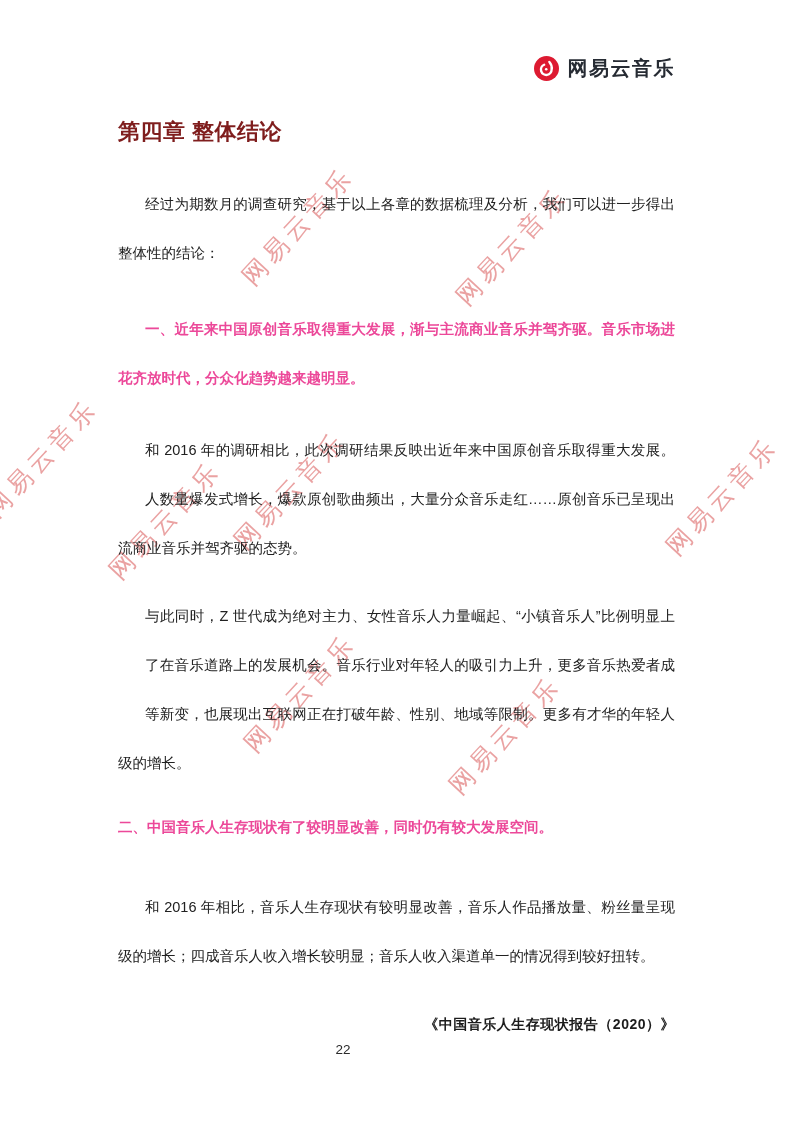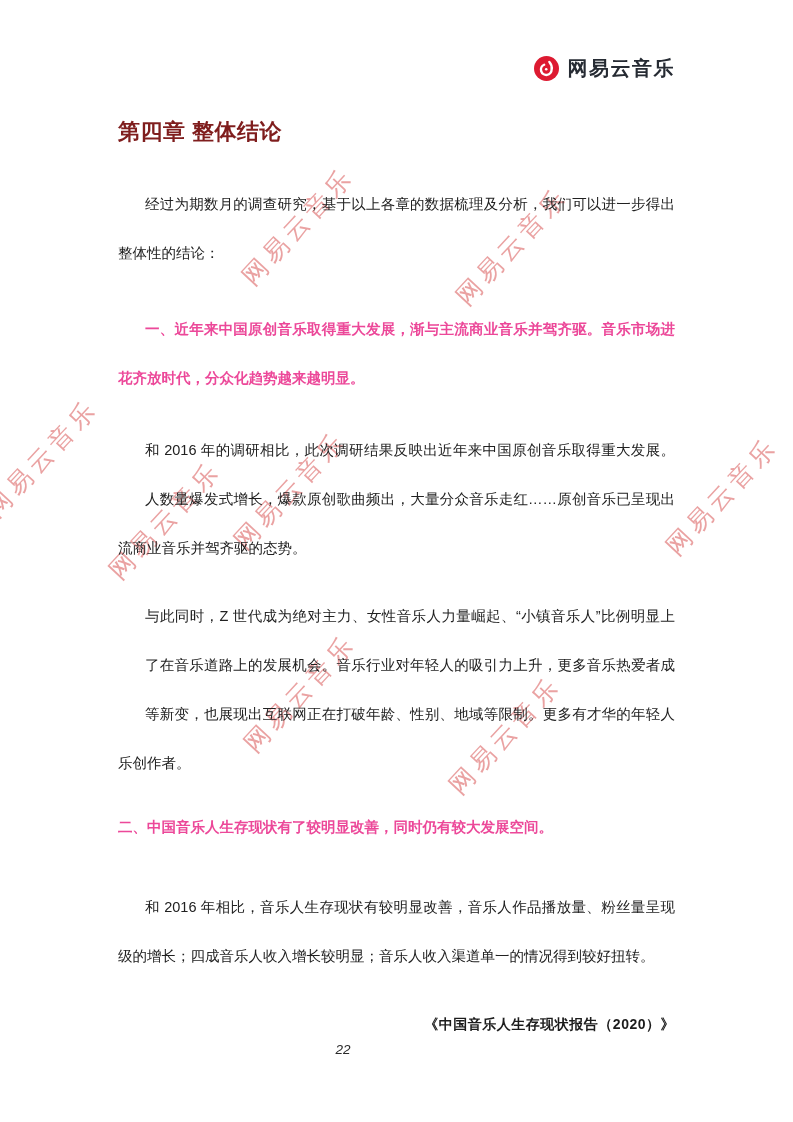--- a/index.html
+++ b/index.html
@@ -38,21 +38,21 @@
   .para div{height:49px;overflow:hidden;}
   
   .source-line{
     position:absolute;left:118px;width:557px;top:1012px;
     text-align:right;font-size:14px;line-height:24px;color:#1c1c1c;
     letter-spacing:.5px;
     font-weight:bold;
   }
   .page-number{
     position:absolute;left:0;width:686px;top:1038px;
-    text-align:center;font-size:13.5px;line-height:24px;color:#2a2a2a;font-style:italic;
+    text-align:center;font-size:13.5px;line-height:24px;color:#2a2a2a;
   }
   
   .wm{
     position:absolute;
     transform:translate(-50%,-50%) rotate(-47deg);
     transform-origin:center center;
     font-size:25px;letter-spacing:5px;font-weight:400;
     color:rgba(214,69,69,0.5);
     white-space:nowrap;pointer-events:none;
   }
@@ -97,21 +97,21 @@
   <div class="para" style="top:426px;">
     <div class="jl">和 2016 年的调研相比，此次调研结果反映出近年来中国原创音乐取得重大发展。音乐</div>
     <div class="jl">人数量爆发式增长，爆款原创歌曲频出，大量分众音乐走红……原创音乐已呈现出与主</div>
     <div class="ll">流商业音乐并驾齐驱的态势。</div>
   </div>
 
   <div class="para" style="top:592px;">
     <div class="jl">与此同时，Z 世代成为绝对主力、女性音乐人力量崛起、“小镇音乐人”比例明显上升</div>
     <div class="jl">了在音乐道路上的发展机会。音乐行业对年轻人的吸引力上升，更多音乐热爱者成为音</div>
     <div class="jl">等新变，也展现出互联网正在打破年龄、性别、地域等限制。更多有才华的年轻人都有</div>
-    <div class="ll">乐创作者。</div>
+    <div class="ll">级的增长。</div>
   </div>
 
   <div class="para bold" style="top:803px;">
     <div class="ll">二、中国音乐人生存现状有了较明显改善，同时仍有较大发展空间。</div>
   </div>
 
   <div class="para" style="top:883px;">
     <div class="jl">和 2016 年相比，音乐人生存现状有较明显改善，音乐人作品播放量、粉丝量呈现数量</div>
     <div class="ll">级的增长；四成音乐人收入增长较明显；音乐人收入渠道单一的情况得到较好扭转。</div>
   </div>

